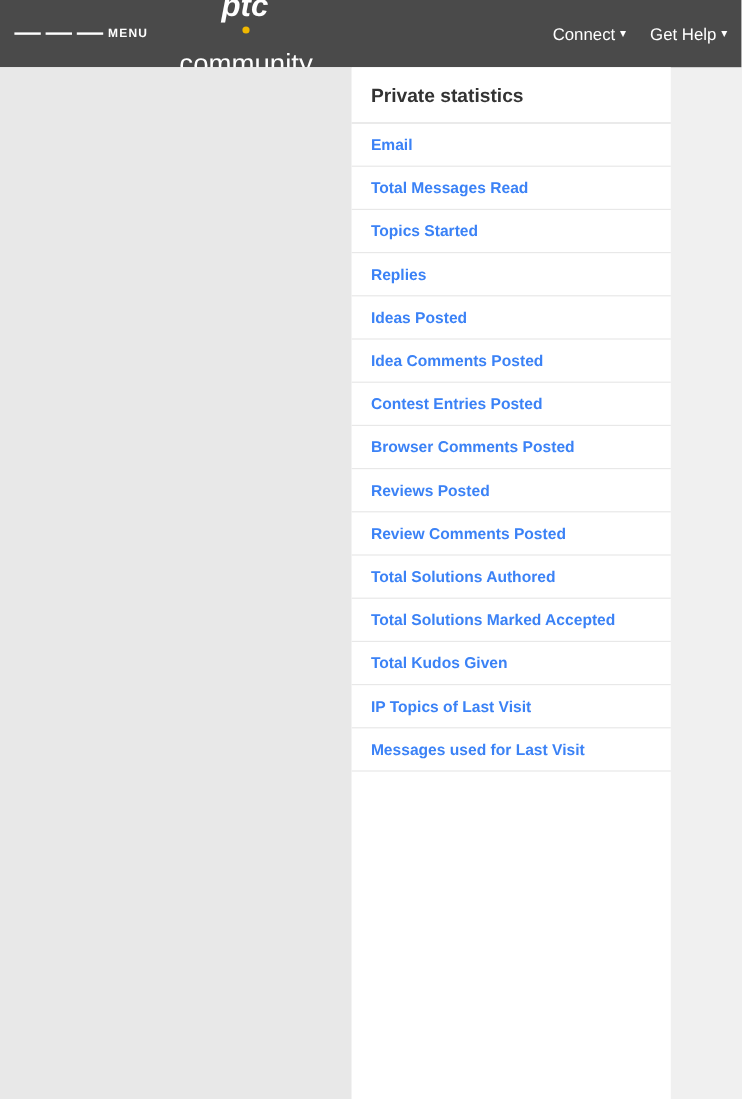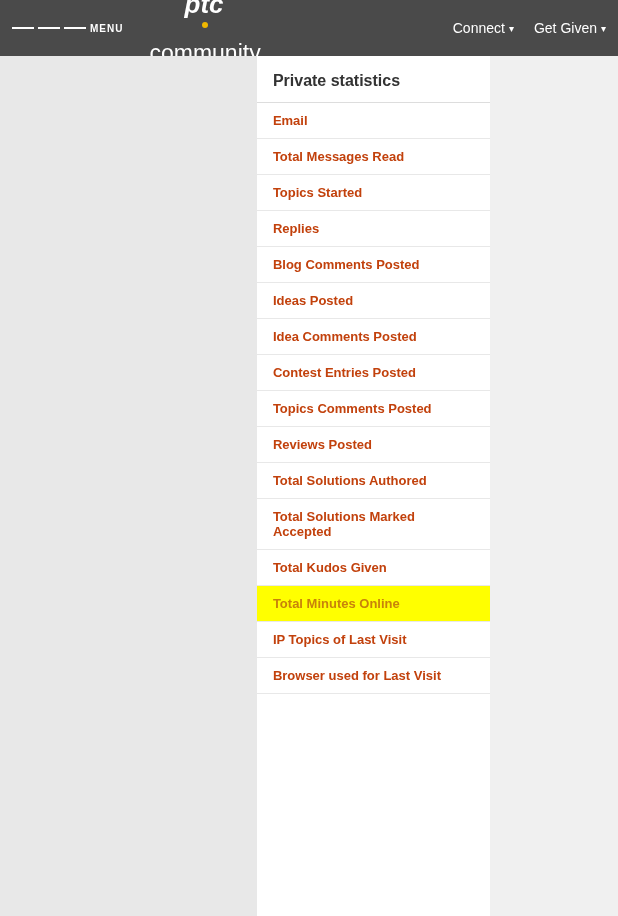--- a/index.html
+++ b/index.html
@@ -93,21 +93,21 @@
       gap: 4px;
     }
 
     .nav-link .chevron {
       font-size: 10px;
     }
 
     
     .main-content {
       display: flex;
-      width: 490px;
+      width: 559px;
     }
 
     
     .left-panel {
       width: 324px;
       background: #e8e8e8;
       min-height: 860px;
     }
 
     
@@ -131,21 +131,21 @@
     }
 
     .stats-list li {
       border-bottom: 1px solid #e8e8e8;
     }
 
     .stats-list li a {
       display: block;
       padding: 10px 16px;
       font-size: 13px;
-      color: #c2410c;
+      color: #3b82f6;
       text-decoration: none;
       font-weight: bold;
     }
 
     .stats-list li a.highlighted {
       background-color: #ffff00;
       color: #c8820a;
     }
   </style>
 </head>
@@ -164,21 +164,21 @@
     <span class="logo-dot"></span>
     <span class="logo-community">community</span>
   </div>
 
   <nav class="nav-links">
     <span class="nav-link">
       <span>Connect</span>
       <span class="chevron">▾</span>
     </span>
     <span class="nav-link">
-      <span>Get Given</span>
+      <span>Get Help</span>
       <span class="chevron">▾</span>
     </span>
   </nav>
 </header>
 
 <div class="main-content">
 
   <div class="left-panel"></div>
 
   <div class="right-panel">
@@ -190,50 +190,47 @@
         <li>
           <a href="#">Total Messages Read</a>
         </li>
         <li>
           <a href="#">Topics Started</a>
         </li>
         <li>
           <a href="#">Replies</a>
         </li>
         <li>
-          <a href="#">Blog Comments Posted</a>
-        </li>
-        <li>
           <a href="#">Ideas Posted</a>
         </li>
         <li>
           <a href="#">Idea Comments Posted</a>
         </li>
         <li>
           <a href="#">Contest Entries Posted</a>
         </li>
         <li>
-          <a href="#">Topics Comments Posted</a>
+          <a href="#">Browser Comments Posted</a>
         </li>
         <li>
           <a href="#">Reviews Posted</a>
         </li>
         <li>
+          <a href="#">Review Comments Posted</a>
+        </li>
+        <li>
           <a href="#">Total Solutions Authored</a>
         </li>
         <li>
           <a href="#">Total Solutions Marked Accepted</a>
         </li>
         <li>
           <a href="#">Total Kudos Given</a>
         </li>
         <li>
-          <a href="#" class="highlighted">Total Minutes Online</a>
-        </li>
-        <li>
           <a href="#">IP Topics of Last Visit</a>
         </li>
         <li>
-          <a href="#">Browser used for Last Visit</a>
+          <a href="#">Messages used for Last Visit</a>
         </li>
       </ul>
   </div>
 </div>
 
 </body></html>

